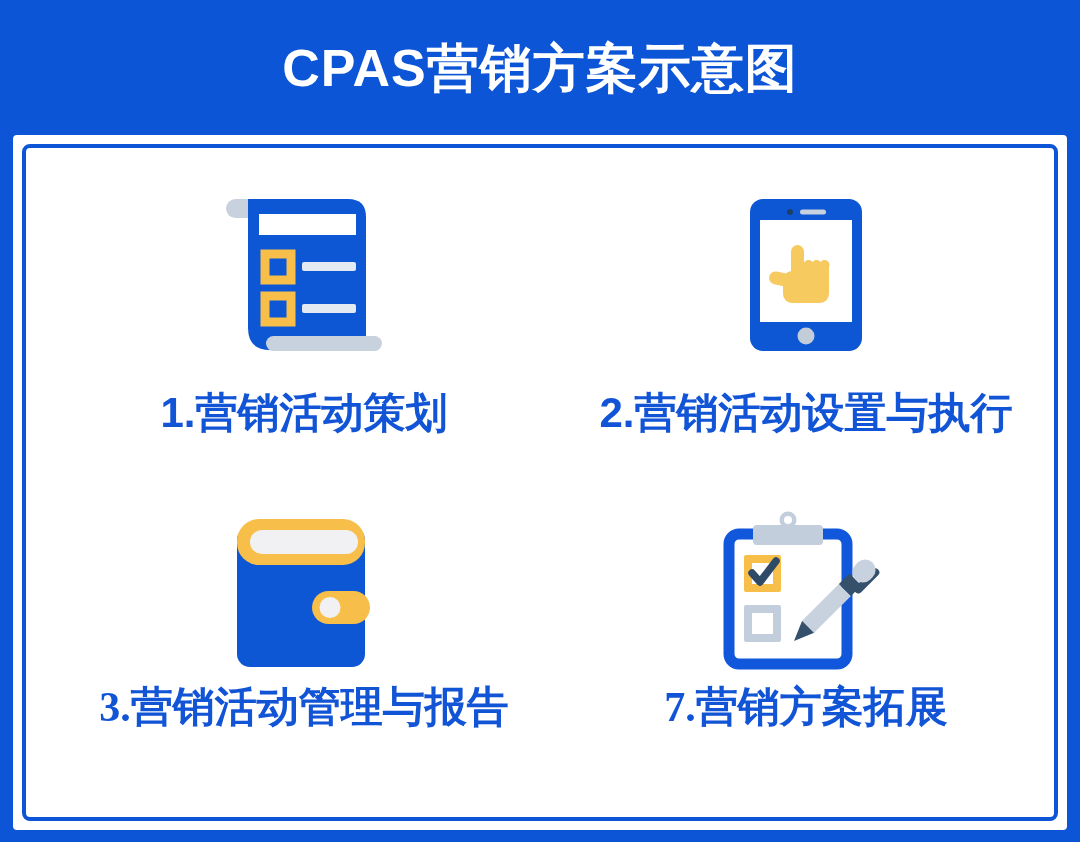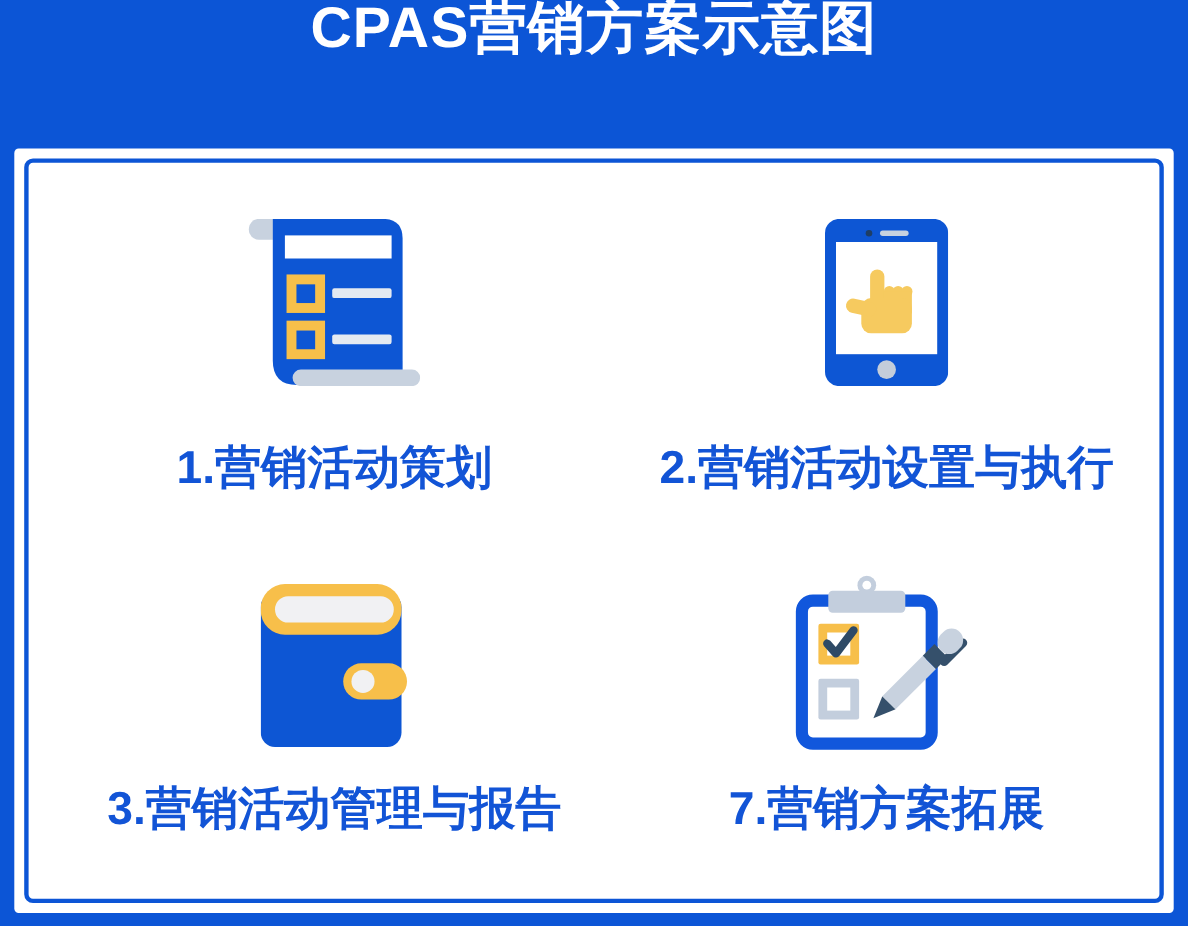--- a/index.html
+++ b/index.html
@@ -2,21 +2,21 @@
 <html><head>
 <meta charset="utf-8">
 <style>
   html,body{margin:0;padding:0;}
   body{
     width:1080px;height:842px;position:relative;overflow:hidden;
     background:#0C55D6;
     font-family:"Liberation Sans","DejaVu Sans",sans-serif;
   }
   .header{
-    height:135px;display:flex;justify-content:center;
+    height:135px;display:flex;align-items:center;justify-content:center;
   }
   .title{
     color:#FFFFFF;font-size:52px;font-weight:800;letter-spacing:1px;line-height:1;
   }
   .panel{
     position:absolute;left:13px;right:13px;top:135px;bottom:12px;
     background:#FFFFFF;border-radius:4px;
   }
   .inner-border{
     position:absolute;left:9px;right:9px;top:9px;bottom:9px;
@@ -26,22 +26,22 @@
     position:absolute;left:40px;right:10px;top:0;bottom:0;
     display:grid;grid-template-columns:1fr 1fr;align-content:start;
   }
   .cell{display:flex;flex-direction:column;align-items:center;}
   .icon-box{height:170px;display:flex;align-items:center;justify-content:center;}
   .row1 .icon-box{margin-top:55px;}
   .row2 .icon-box{margin-top:72px;}
   .caption{
     font-size:42px;font-weight:bold;color:#1254D6;line-height:1.1;white-space:nowrap;
   }
-  .row1 .caption{margin-top:42px;}
-  .row2 .caption{margin-top:22px;}
+  .row1 .caption{margin-top:30px;}
+  .row2 .caption{margin-top:6px;font-family:Liberation Serif, serif;}
 </style>
 </head>
 <body>
 
 <div class="header">
   <div class="title">CPAS营销方案示意图</div>
 </div>
 
 <div class="panel">
   <div class="inner-border"></div>

